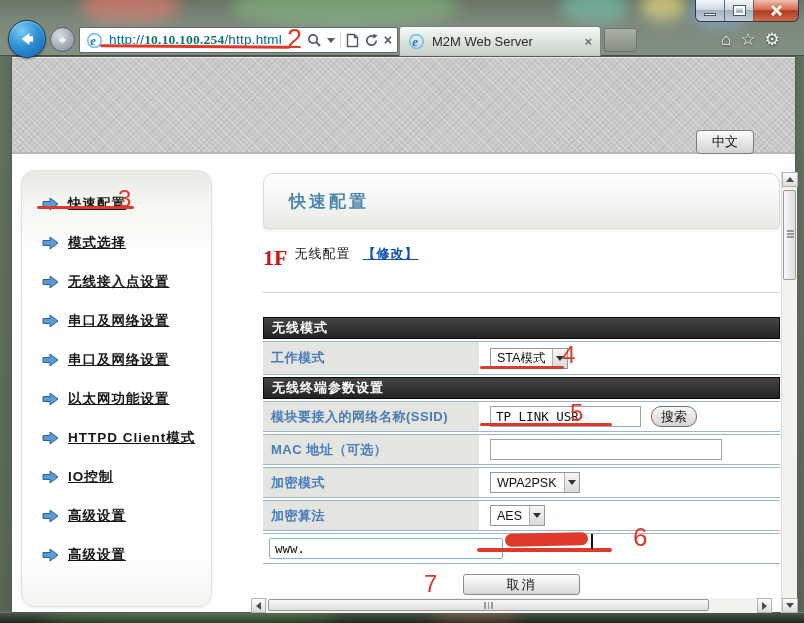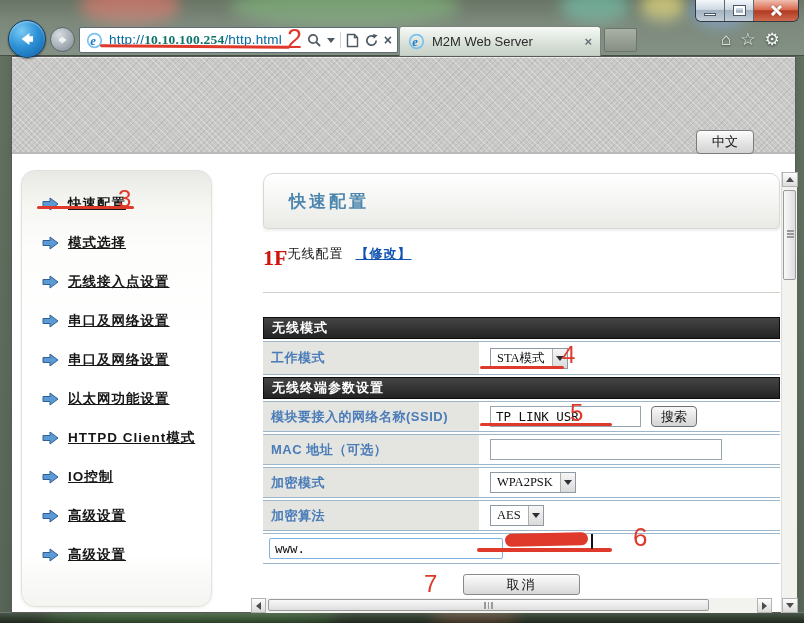--- a/index.html
+++ b/index.html
@@ -105,52 +105,52 @@
   
   .main-header { position:absolute; left:251px; top:116px; width:517px; height:56px;
                  border:1px solid #d8d8d5; border-radius:10px 10px 4px 4px;
                  background:linear-gradient(180deg,#ffffff 0%,#f4f4f2 55%,#e9e9e6 100%);
                  box-shadow:0 2px 3px rgba(0,0,0,.07); display:flex; align-items:center; }
   .main-title { font-size:17px; font-weight:bold; color:#4e87ae; letter-spacing:3px; margin-left:25px; }
 
   .sec-line { position:absolute; left:251px; top:188px; width:517px; height:28px;
               display:flex; align-items:flex-start; }
   .sec-marker { font-family:"Liberation Serif", serif; font-size:22px; font-weight:bold; color:#cf1410; }
-  .sec-title  { font-size:13px; color:#171717; letter-spacing:1px; }
+  .sec-title  { font-size:13px; color:#171717; margin-left:7px; letter-spacing:1px; }
   .modify-link{ font-size:13px; color:#0f52b0; text-decoration:underline; margin-left:12px; font-weight:bold; letter-spacing:1px; }
 
   .divider { position:absolute; left:251px; top:235px; width:517px; height:1px; background:#cfcfcc; }
 
   .cfg-table { position:absolute; left:251px; top:260px; width:517px; }
   .sec-bar { height:22px; background:linear-gradient(180deg,#454545 0%,#232323 100%);
              border:1px solid #0c0c0c; color:#fff; font-size:13px; font-weight:bold;
              line-height:20px; padding-left:8px; letter-spacing:1px; margin-bottom:2px; }
   .trow { display:flex; align-items:stretch; background:#fff; border-top:1px solid #9db6cb;
           border-bottom:1px solid #9db6cb; margin-bottom:2px; min-height:31px; }
   .trow.tall { min-height:34px;justify-content:center; }
   .tlabel { width:221px; background:#e4e4e1; color:#4a7cb8; font-weight:bold; font-size:13px;
             display:flex; align-items:center; padding-left:8px; border-right:5px solid #fff; letter-spacing:.5px; }
   .tval { flex:1; display:flex; align-items:center; padding-left:6px; gap:10px; }
 
   .win-select { display:inline-flex; align-items:center; height:21px; border:1px solid #8d9aa6;
-                background:#fff; font-family:Liberation Serif, serif; font-size:12.5px; color:#111;
+                background:#fff; font-family:Liberation Sans, sans-serif; font-size:12.5px; color:#111;
                 padding-left:6px; cursor:default; }
   .dd-btn { width:15px; height:19px; margin-left:7px; display:flex; align-items:flex-start; justify-content:center;
             background:linear-gradient(180deg,#f6f6f6,#dadada); border-left:1px solid #b0b0b0; }
   .dd-btn .tri { width:0; height:0; border:4px solid transparent; border-top:5px solid #2e2e2e; margin-top:7px; }
 
   .tinput { height:21px; border:1px solid #98a4ae; font-family:"DejaVu Sans Mono", monospace;
             font-size:12.5px; padding:0 5px; color:#111; }
   .tinput.ssid { width:151px; }
   .tinput.mac  { width:232px; }
   .tinput.pwd  { width:234px; border:1px solid #7fb2e5; border-radius:2px; }
 
   .mini-btn { height:21px; padding:0 9px; font-size:13px; color:#111;
               background:linear-gradient(180deg,#f9f9f9 0%,#e4e4e4 55%,#d5d5d5 100%);
-              border:1px solid #6f6f6f; border-radius:4px; }
+              border:1px solid #6f6f6f; border-radius:10px; }
 
   .btn-row { position:absolute; left:251px; top:517px; width:517px; display:flex; justify-content:center; gap:28px; }
   .form-btn { width:117px; height:21px; font-size:13px; color:#111; letter-spacing:2px;
               background:linear-gradient(180deg,#fdfdfd 0%,#e9e9e9 55%,#d7d7d7 100%);
               border:1px solid #8a8a8a; border-radius:3px; box-shadow:inset 0 1px 0 #fff; }
 
   
   .vscroll { position:absolute; left:769px; top:115px; width:16px; height:441px; background:#f2f2ef;
              border-left:1px solid #dcdcd8; }
   .sbtn { position:absolute; left:0; width:16px; height:15px;

